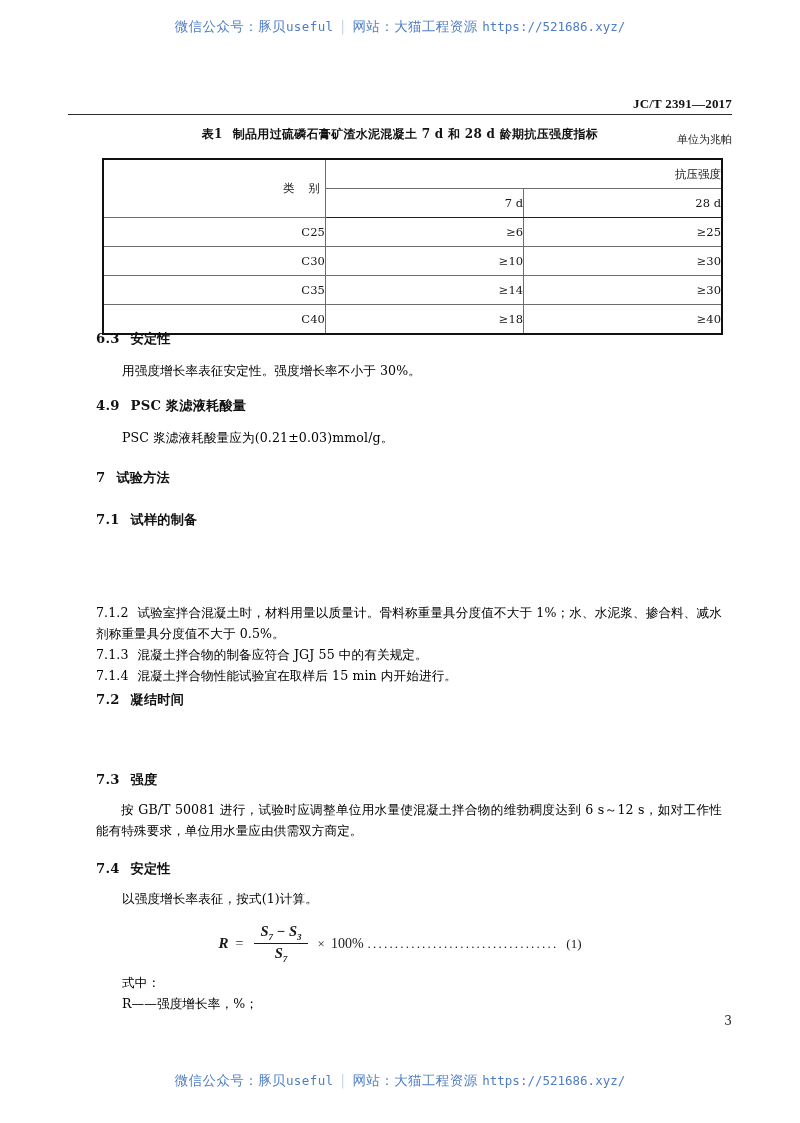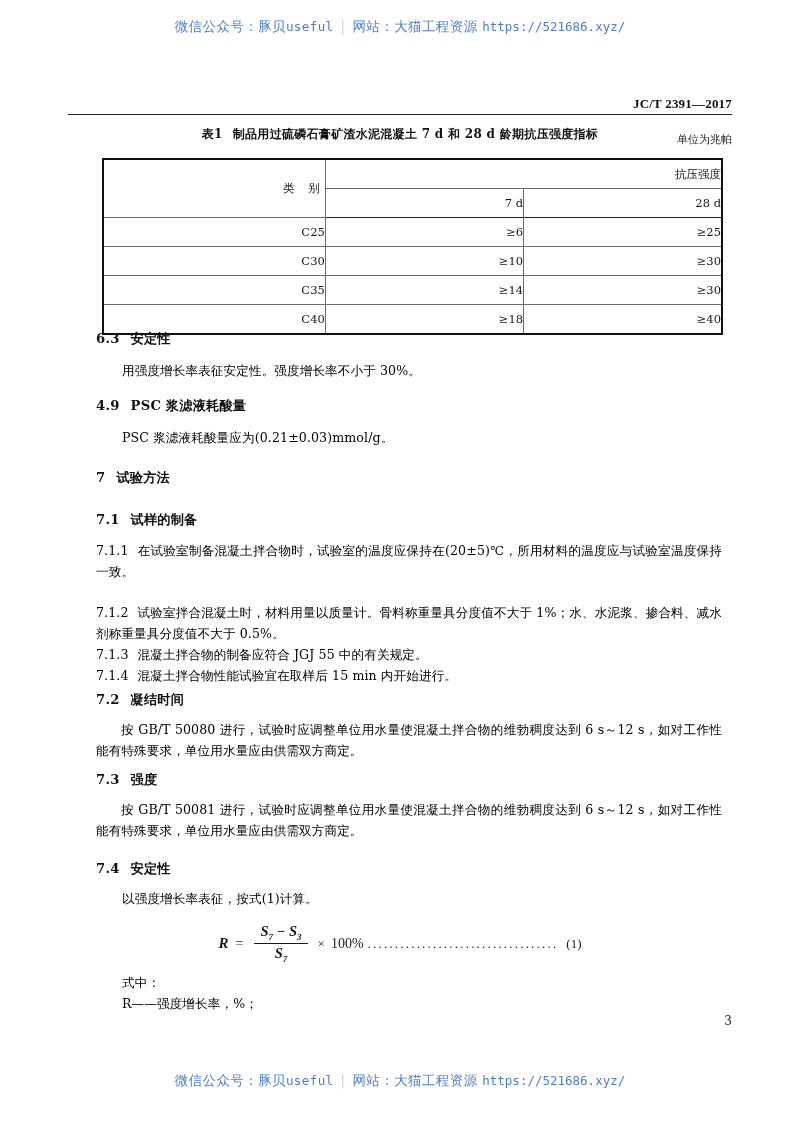--- a/index.html
+++ b/index.html
@@ -294,41 +294,37 @@
   <div class="para" style="top:427px; left:122px; width:600px;">PSC 浆滤液耗酸量应为(0.21±0.03)mmol/g。</div>
 
   <div class="h2" style="top:469px; left:96px;">
     <span class="idx">7</span><span>试验方法</span>
   </div>
 
   <div class="h2" style="top:511px; left:96px;">
     <span class="idx">7.1</span><span>试样的制备</span>
   </div>
 
-  <div class="para" style="top:540px; left:96px; width:626px;">
-    <span class="lead">7.1.1</span><span>在试验室制备混凝土拌合物时，试验室的温度应保持在(20±5)℃，所用材料的温度应与试验室温度保持一致。</span>
-  </div>
 
 
   <div class="para" style="top:602px; left:96px; width:626px;">
     <span class="lead">7.1.2</span><span>试验室拌合混凝土时，材料用量以质量计。骨料称重量具分度值不大于 1%；水、水泥浆、掺合料、减水剂称重量具分度值不大于 0.5%。</span>
   </div>
 
   <div class="para" style="top:644px; left:96px; width:626px;">
     <span class="lead">7.1.3</span><span>混凝土拌合物的制备应符合 JGJ 55 中的有关规定。</span>
   </div>
 
   <div class="para" style="top:665px; left:96px; width:626px;">
     <span class="lead">7.1.4</span><span>混凝土拌合物性能试验宜在取样后 15 min 内开始进行。</span>
   </div>
 
   <div class="h2" style="top:691px; left:96px;">
     <span class="idx">7.2</span><span>凝结时间</span>
   </div>
-  <div class="para indent" style="top:719px; left:96px; width:626px;">按 GB/T 50080 进行，试验时应调整单位用水量使混凝土拌合物的维勃稠度达到 6 s～12 s，如对工作性能有特殊要求，单位用水量应由供需双方商定。</div>
 
   <div class="h2" style="top:771px; left:96px;">
     <span class="idx">7.3</span><span>强度</span>
   </div>
   <div class="para indent" style="top:799px; left:96px; width:626px;">按 GB/T 50081 进行，试验时应调整单位用水量使混凝土拌合物的维勃稠度达到 6 s～12 s，如对工作性能有特殊要求，单位用水量应由供需双方商定。</div>
 
   <div class="h2" style="top:860px; left:96px;">
     <span class="idx">7.4</span><span>安定性</span>
   </div>
   <div class="para" style="top:888px; left:122px; width:600px;">以强度增长率表征，按式(1)计算。</div>

